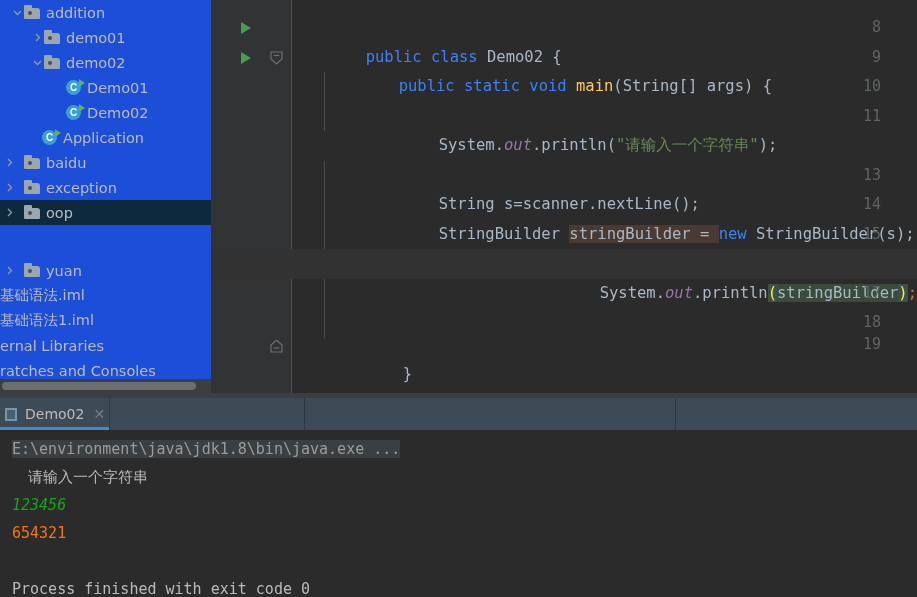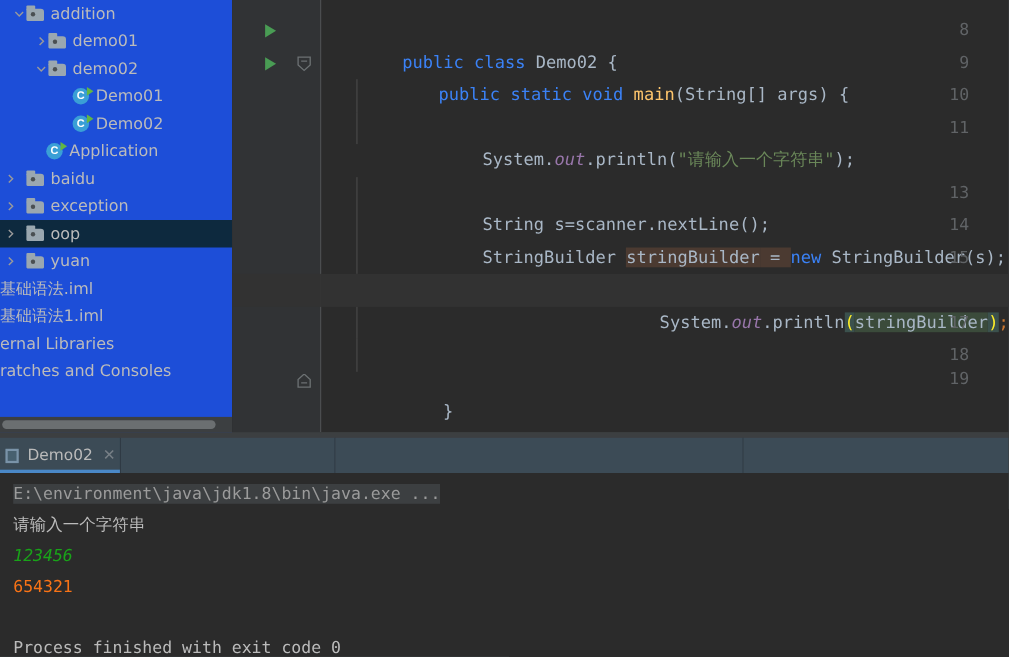--- a/index.html
+++ b/index.html
@@ -214,21 +214,21 @@
     position: absolute; left: 0; top: 37px;
     width: 917px; height: 167px;
     background: #2b2b2b;
     font-family: "DejaVu Sans Mono", monospace;
     font-size: 15px;
     padding: 5px 0 0 12px;
     overflow: hidden;
   }
   .c-line { height: 28px; line-height: 28px; white-space: pre; }
   .c-cmd  { color: #9b9b9b; background: #3c3f41; display: inline; }
-  .c-out  { color: #bbbbbb; font-family: "DejaVu Sans", sans-serif; }
+  .c-out  { color: #bbbbbb; font-family: "DejaVu Sans", sans-serif; margin-left: 16px; }
   .c-in   { color: #19a319; font-style: italic; }
   .c-plain{ color: #f97316; }
   .c-fin  { color: #bbbbbb; }
 </style>
 </head>
 <body>
 
 <div class="app">
 
   <div class="sidebar">
@@ -325,21 +325,21 @@
           <svg width="9" height="9" viewBox="0 0 9 9">
             <polyline points="3,1 6.5,4.5 3,8" fill="none" stroke="#9a9a9a" stroke-width="1.3"></polyline>
           </svg>
         </span>
       <span class="folder-icon" style="margin-left:8px;">
           <i></i>
         </span>
       <span class="tree-label">oop</span>
     </div>
 
-    <div class="tree-row" style="padding-left:2px;">
+    <div class="tree-row" style="padding-left:2px;margin-top:33px;">
       <span class="twisty">
           <svg width="9" height="9" viewBox="0 0 9 9">
             <polyline points="3,1 6.5,4.5 3,8" fill="none" stroke="#9a9a9a" stroke-width="1.3"></polyline>
           </svg>
         </span>
       <span class="folder-icon" style="margin-left:8px;">
           <i></i>
         </span>
       <span class="tree-label">yuan</span>
     </div>

